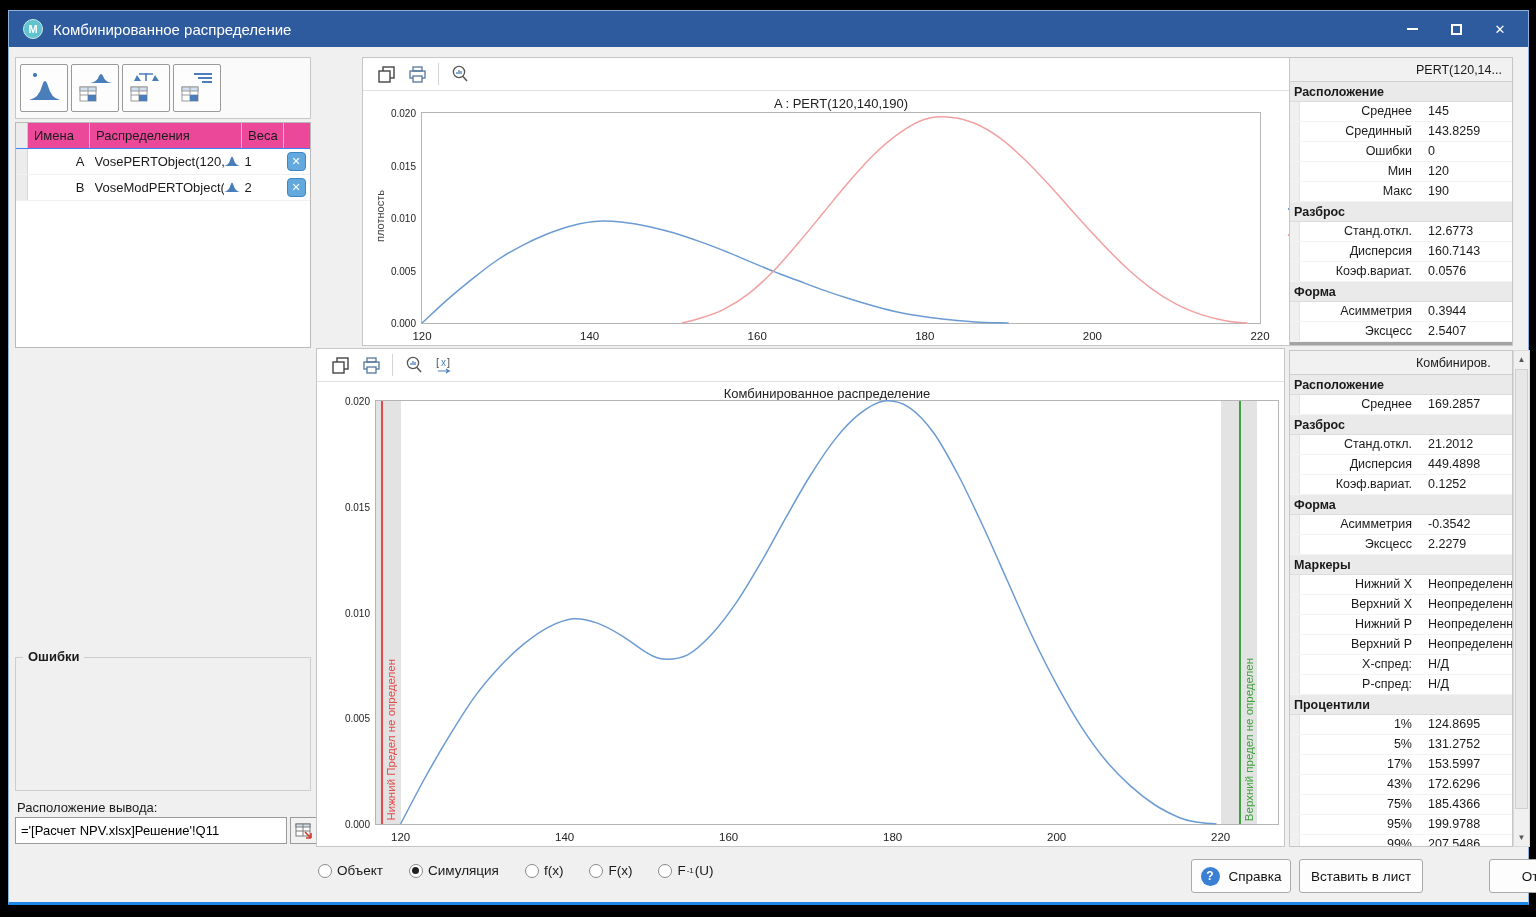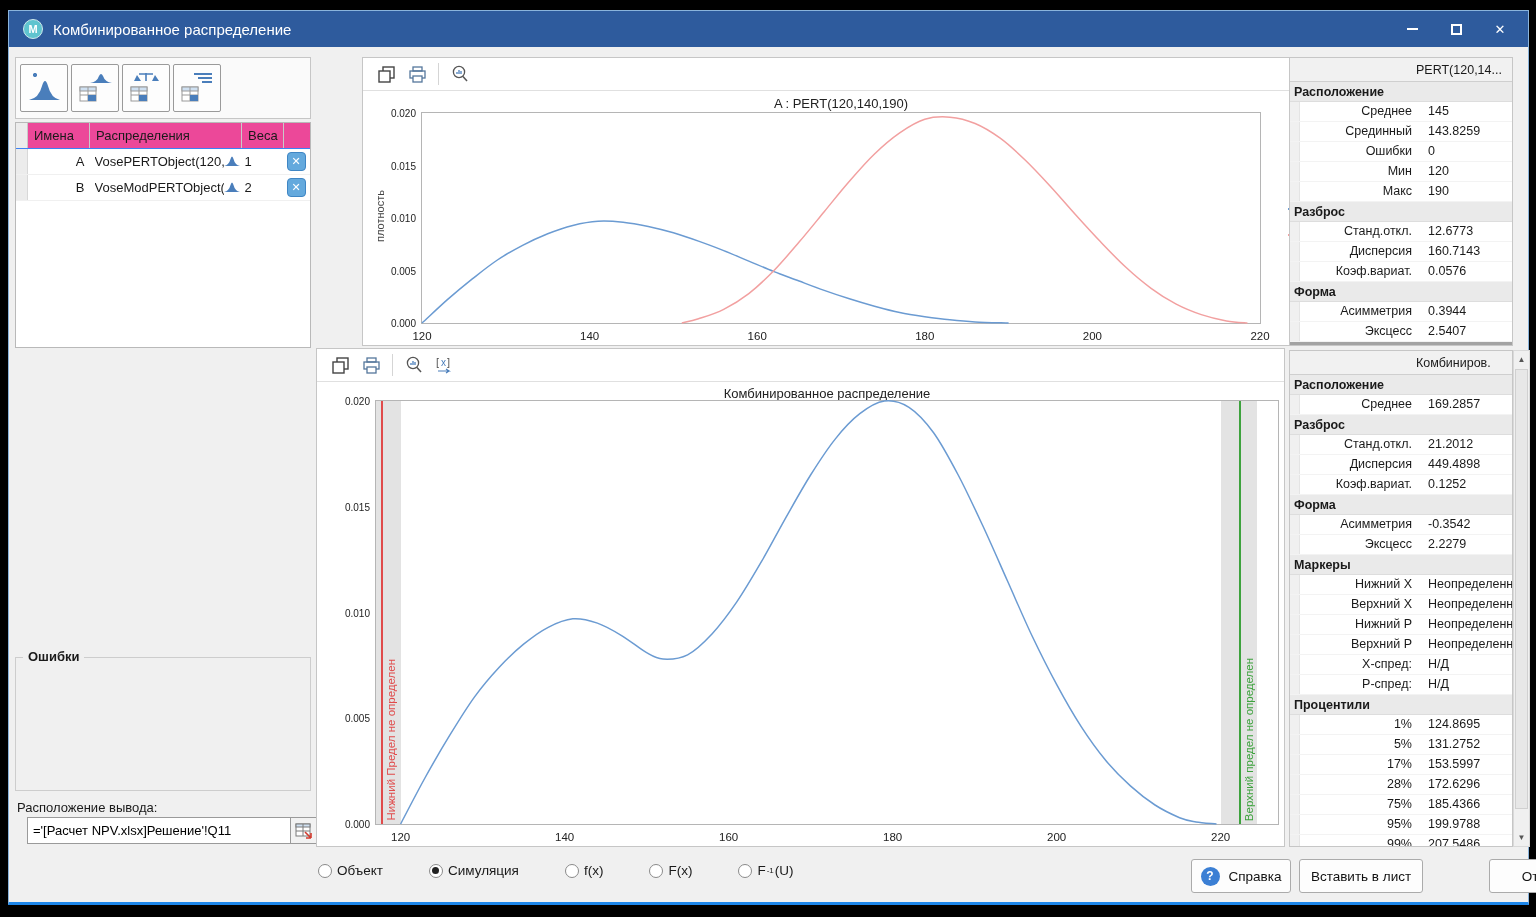--- a/index.html
+++ b/index.html
@@ -36,21 +36,21 @@
   .c-weight{width:42px;padding-left:4px;}
   .c-del{width:28px;justify-content:center;}
   .del-btn{width:19px;height:19px;border-radius:4px;background:#64a9dd;border:1px solid #3f86c4;color:#fff;
            font-size:11px;display:flex;align-items:center;justify-content:center;}
   
   #errors-box{position:absolute;left:6px;top:646px;width:296px;height:134px;border:1px solid #cdcdcd;}
   #errors-label{position:absolute;left:14px;top:638px;background:#f0f0f0;padding:0 5px;font-size:13px;font-weight:600;}
   
   #out-label{position:absolute;left:8px;top:789px;font-size:13px;}
   #out-input{position:absolute;left:6px;top:806px;width:272px;height:27px;border:1px solid #9a9a9a;background:#fff;
-             font-size:13px;padding:0 5px;font-family:"Liberation Sans",sans-serif;margin-left:12px;}
+             font-size:13px;padding:0 5px;font-family:"Liberation Sans",sans-serif;}
   #range-btn{position:absolute;left:281px;top:806px;width:27px;height:27px;border:1px solid #9a9a9a;background:#f2f2f2;
              display:flex;align-items:center;justify-content:center;}
   
   #chart1{left:307px;top:46px;width:969px;height:289px;margin-left:46px;}
   #chart2{left:307px;top:337px;width:969px;height:499px;}
   .chart-toolbar{position:absolute;left:0;top:0;right:0;height:33px;border-bottom:1px solid #e0e0e0;
                  display:flex;align-items:center;padding-left:10px;}
   .ct-btn{width:26px;height:26px;display:flex;align-items:center;justify-content:center;margin-right:5px;}
   .ct-sep{width:1px;height:22px;background:#d5d5d5;margin:0 8px 0 3px;}
   .chart-title{position:absolute;text-align:center;font-size:13px;color:#222;}
@@ -79,21 +79,21 @@
   .slabel{flex:1;text-align:right;padding-right:8px;white-space:nowrap;overflow:hidden;}
   .svalue{width:92px;padding-left:8px;white-space:nowrap;overflow:hidden;}
   
   #sb{position:absolute;left:1504px;top:339px;width:17px;height:497px;background:#f0f0f0;border:1px solid #d9d9d9;}
   .sb-arrow{position:absolute;left:0;width:15px;height:17px;background:#f0f0f0;color:#555;font-size:8px;
             display:flex;align-items:center;justify-content:center;}
   #sb-up{top:0;}
   #sb-down{bottom:0;}
   #sb-thumb{position:absolute;left:1px;top:18px;width:13px;height:440px;background:#e7e7e7;border:1px solid #d0d0d0;}
   
-  #radios{position:absolute;left:309px;top:852px;display:flex;align-items:center;font-size:13.5px;gap:20px;}
+  #radios{position:absolute;left:309px;top:852px;display:flex;align-items:center;font-size:13.5px;}
   .radio-item{display:flex;align-items:center;margin-right:26px;}
   .radio-circle{width:14px;height:14px;border-radius:50%;border:1px solid #8a8a8a;background:#fff;margin-right:5px;
                 display:flex;align-items:center;justify-content:center;}
   .radio-dot{width:7px;height:7px;border-radius:50%;background:#222;}
   .radio-sup{font-size:8px;vertical-align:super;margin:0 1px;}
   .btn{position:absolute;top:848px;height:34px;background:#fdfdfd;border:1px solid #ababab;border-radius:3px;
        font-size:13.5px;display:flex;align-items:center;justify-content:center;color:#111;}
   #btn-help{left:1182px;width:100px;}
   #btn-insert{left:1290px;width:124px;}
   #btn-cancel{left:1480px;width:114px;}
@@ -465,21 +465,21 @@
           <span class="slabel">5%</span>
           <span class="svalue">131.2752</span>
         </div>
         <div class="srow">
           <span class="sgut"></span>
           <span class="slabel">17%</span>
           <span class="svalue">153.5997</span>
         </div>
         <div class="srow">
           <span class="sgut"></span>
-          <span class="slabel">28%</span>
+          <span class="slabel">43%</span>
           <span class="svalue">172.6296</span>
         </div>
         <div class="srow">
           <span class="sgut"></span>
           <span class="slabel">75%</span>
           <span class="svalue">185.4366</span>
         </div>
         <div class="srow">
           <span class="sgut"></span>
           <span class="slabel">95%</span>

